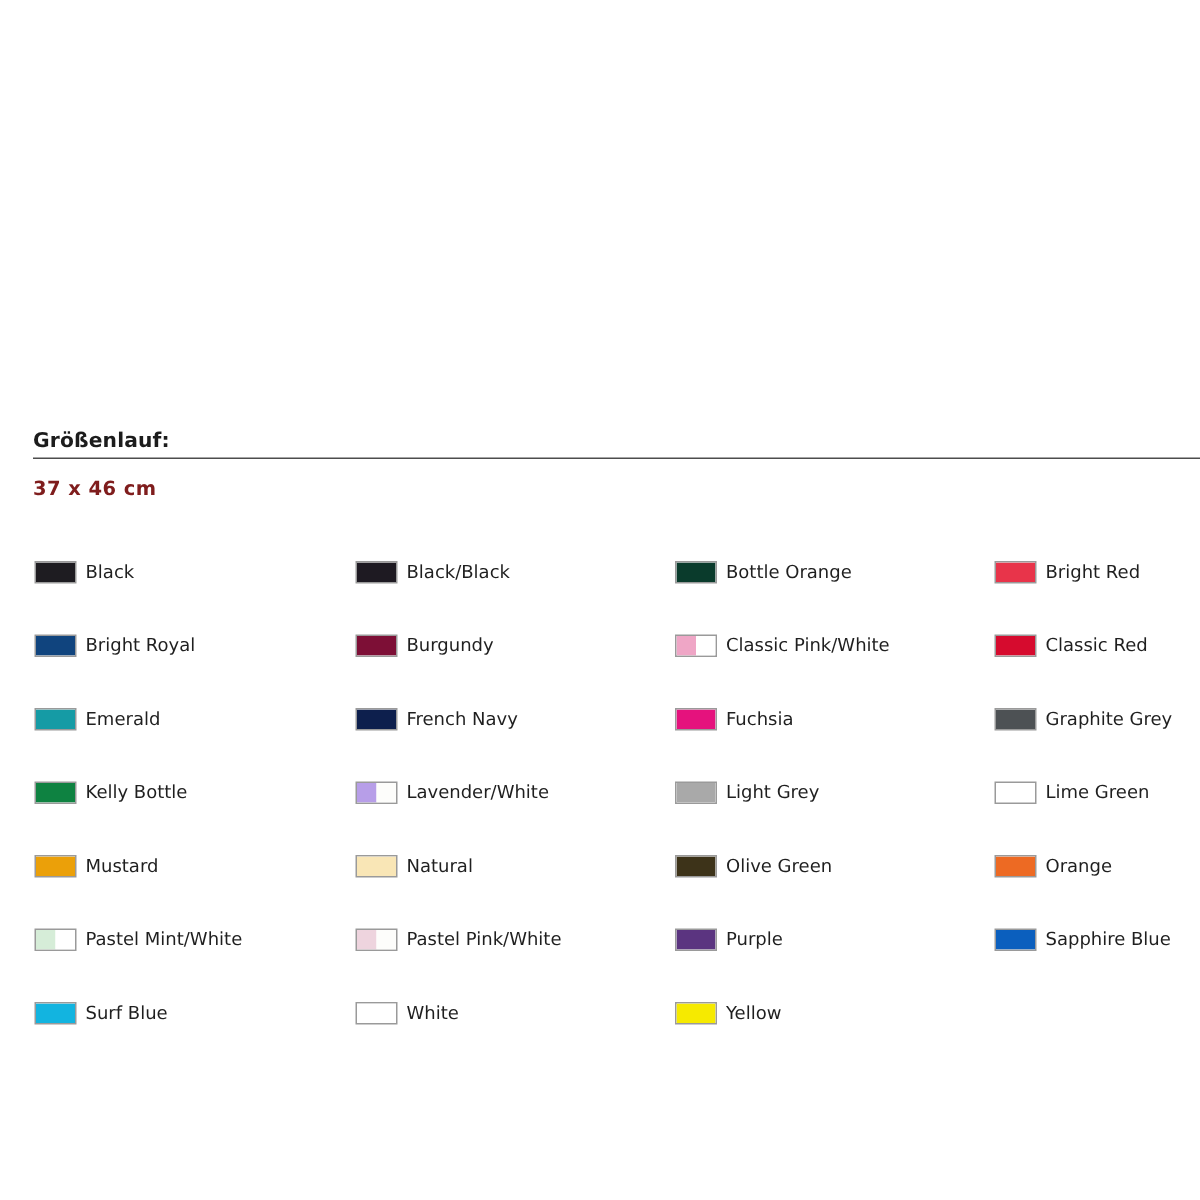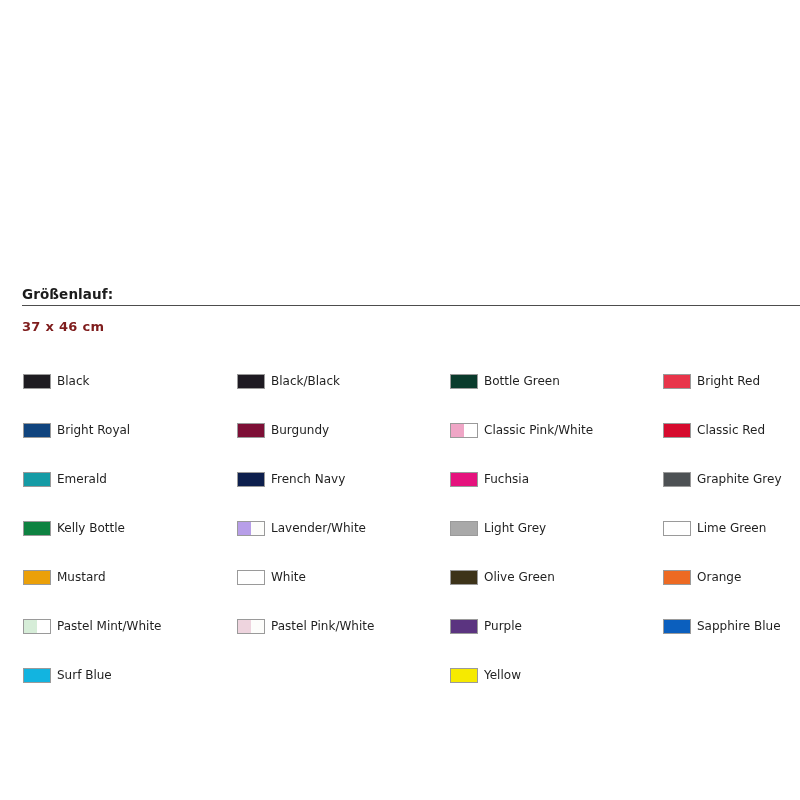--- a/index.html
+++ b/index.html
@@ -181,38 +181,44 @@
         </div>
         <div class="colour-row">
           <div class="swatch">
             <div class="half" style="background: rgb(183, 158, 232);"></div>
             <div class="half" style="background: rgb(253, 253, 251);"></div>
           </div>
           <div class="colour-name">Lavender/White</div>
         </div>
         <div class="colour-row">
           <div class="swatch">
-            <div class="half" style="background: rgb(255, 255, 255);"></div>
-          </div>
-          <div class="colour-name">White</div>
+            <div class="half" style="background: rgb(249, 230, 182);"></div>
+          </div>
+          <div class="colour-name">Natural</div>
         </div>
         <div class="colour-row">
           <div class="swatch">
             <div class="half" style="background: rgb(238, 212, 222);"></div>
             <div class="half" style="background: rgb(253, 253, 251);"></div>
           </div>
           <div class="colour-name">Pastel Pink/White</div>
         </div>
+        <div class="colour-row">
+          <div class="swatch">
+            <div class="half" style="background: rgb(255, 255, 255);"></div>
+          </div>
+          <div class="colour-name">White</div>
+        </div>
       </div>
       <div class="colour-column col-2">
         <div class="colour-row">
           <div class="swatch">
             <div class="half" style="background: rgb(10, 59, 44);"></div>
           </div>
-          <div class="colour-name">Bottle Green</div>
+          <div class="colour-name">Bottle Orange</div>
         </div>
         <div class="colour-row">
           <div class="swatch">
             <div class="half" style="background: rgb(239, 166, 198);"></div>
             <div class="half" style="background: rgb(255, 255, 255);"></div>
           </div>
           <div class="colour-name">Classic Pink/White</div>
         </div>
         <div class="colour-row">
           <div class="swatch">

